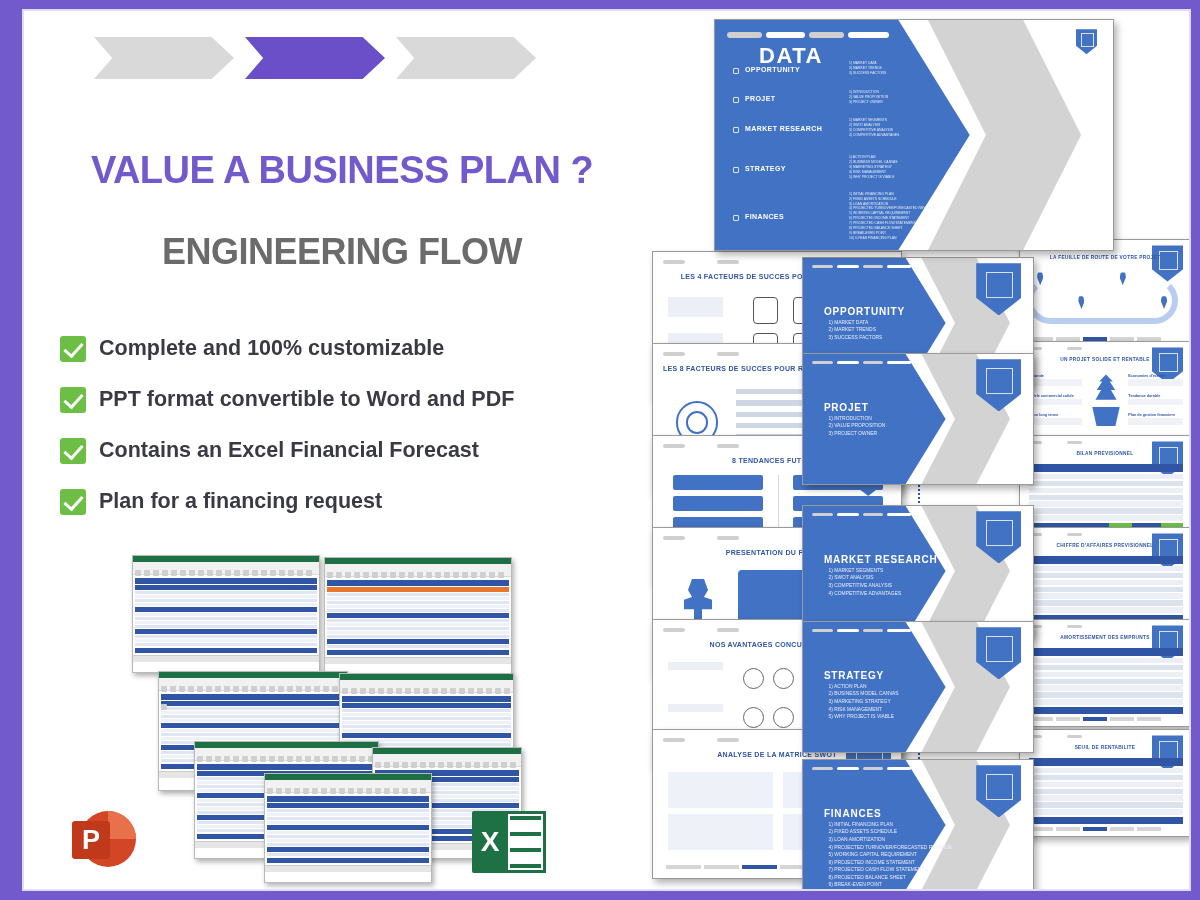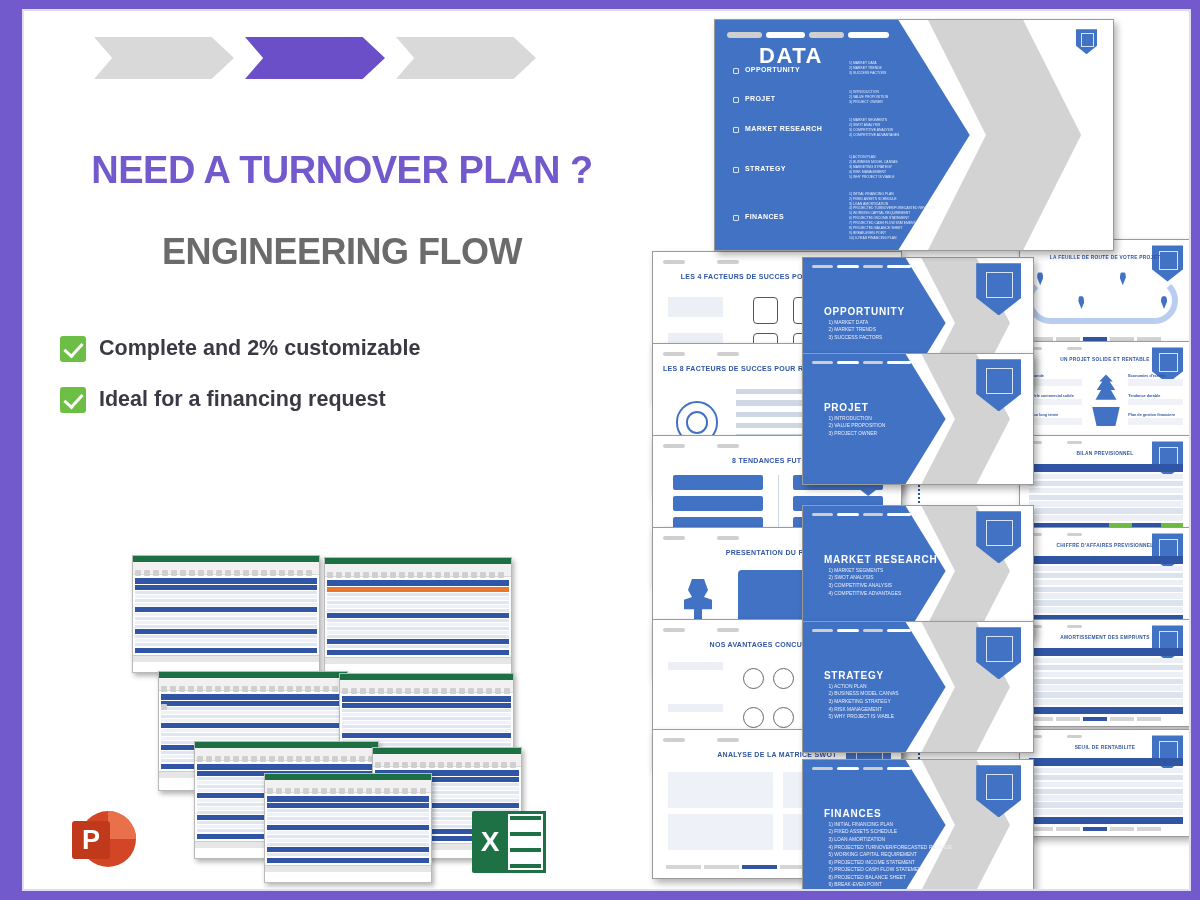--- a/index.html
+++ b/index.html
@@ -176,31 +176,39 @@
   <div id="inner-border"></div>
 
   <div id="canvas">
 
     <div id="ribbon">
       <div class="chev gray"></div>
       <div class="chev purple"></div>
       <div class="chev gray"></div>
     </div>
 
-    <div id="headline">NEED A TURNOVER PLAN ?</div>
+    <div id="headline">VALUE A BUSINESS PLAN ?</div>
     <div id="subheadline">ENGINEERING FLOW</div>
 
     <div id="bullets">
       <div class="bullet">
         <div class="check"></div>
-        <div class="bullet-text">Complete and 2% customizable</div>
+        <div class="bullet-text">Complete and 100% customizable</div>
       </div>
       <div class="bullet">
         <div class="check"></div>
-        <div class="bullet-text">Ideal for a financing request</div>
+        <div class="bullet-text">PPT format convertible to Word and PDF</div>
+      </div>
+      <div class="bullet">
+        <div class="check"></div>
+        <div class="bullet-text">Contains an Excel Financial Forecast</div>
+      </div>
+      <div class="bullet">
+        <div class="check"></div>
+        <div class="bullet-text">Plan for a financing request</div>
       </div>
     </div>
 
     <div id="excel-cluster">
         <div class="xl" style="left: 8px; top: 4px; width: 188px; height: 118px;">
           <div class="xl-title"></div>
           <div class="xl-ribbon"><i></i><i></i><i></i><i></i><i></i><i></i><i></i><i></i><i></i><i></i><i></i><i></i><i></i><i></i><i></i><i></i><i></i><i></i><i></i><i></i></div>
           <div class="xl-body">
             <div class="xl-hdr" style="height:6px"></div>
             <div class="xl-hdr"></div>

